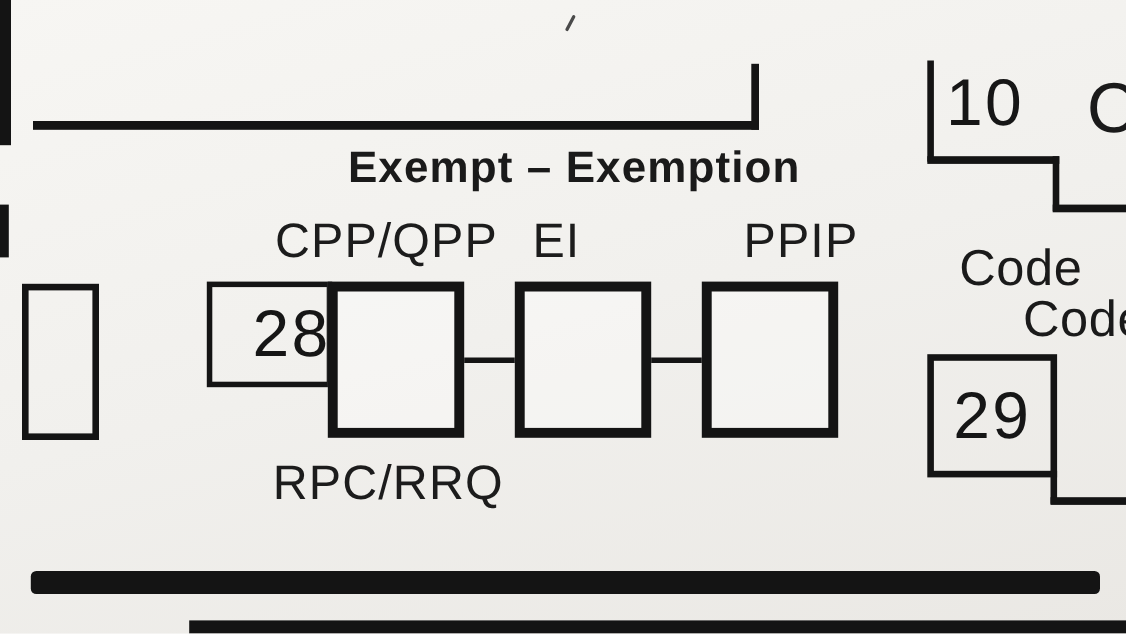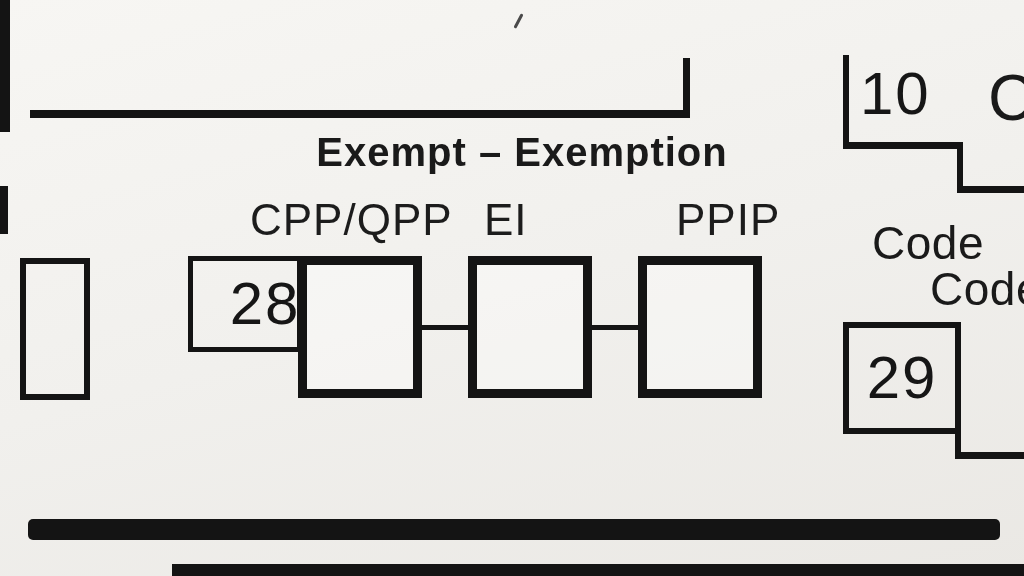--- a/index.html
+++ b/index.html
@@ -70,20 +70,21 @@
   <div class="abs box28">
     <span class="txt num">28</span>
   </div>
 
   <div class="abs checkbox cb-a"></div>
   <div class="abs ink connector conn-1"></div>
   <div class="abs checkbox cb-b"></div>
   <div class="abs ink connector conn-2"></div>
   <div class="abs checkbox cb-c"></div>
 
+  <div class="abs txt collabel" style="left:248px;top:418px;">RPC/RRQ</div>
 
   <div class="abs ink" style="left:843px;top:55px;width:6px;height:92px;"></div>
   <div class="abs txt num big-ten">10</div>
   <div class="abs ink" style="left:843px;top:142px;width:120px;height:7px;"></div>
   <div class="abs ink" style="left:957px;top:142px;width:6px;height:50px;"></div>
   <div class="abs ink" style="left:957px;top:186px;width:67px;height:7px;"></div>
   <div class="abs txt partial-c">C</div>
 
   <div class="abs txt rightlabel" style="left:872px;top:220px;">Code</div>
   <div class="abs txt rightlabel" style="left:930px;top:266px;">Code</div>

